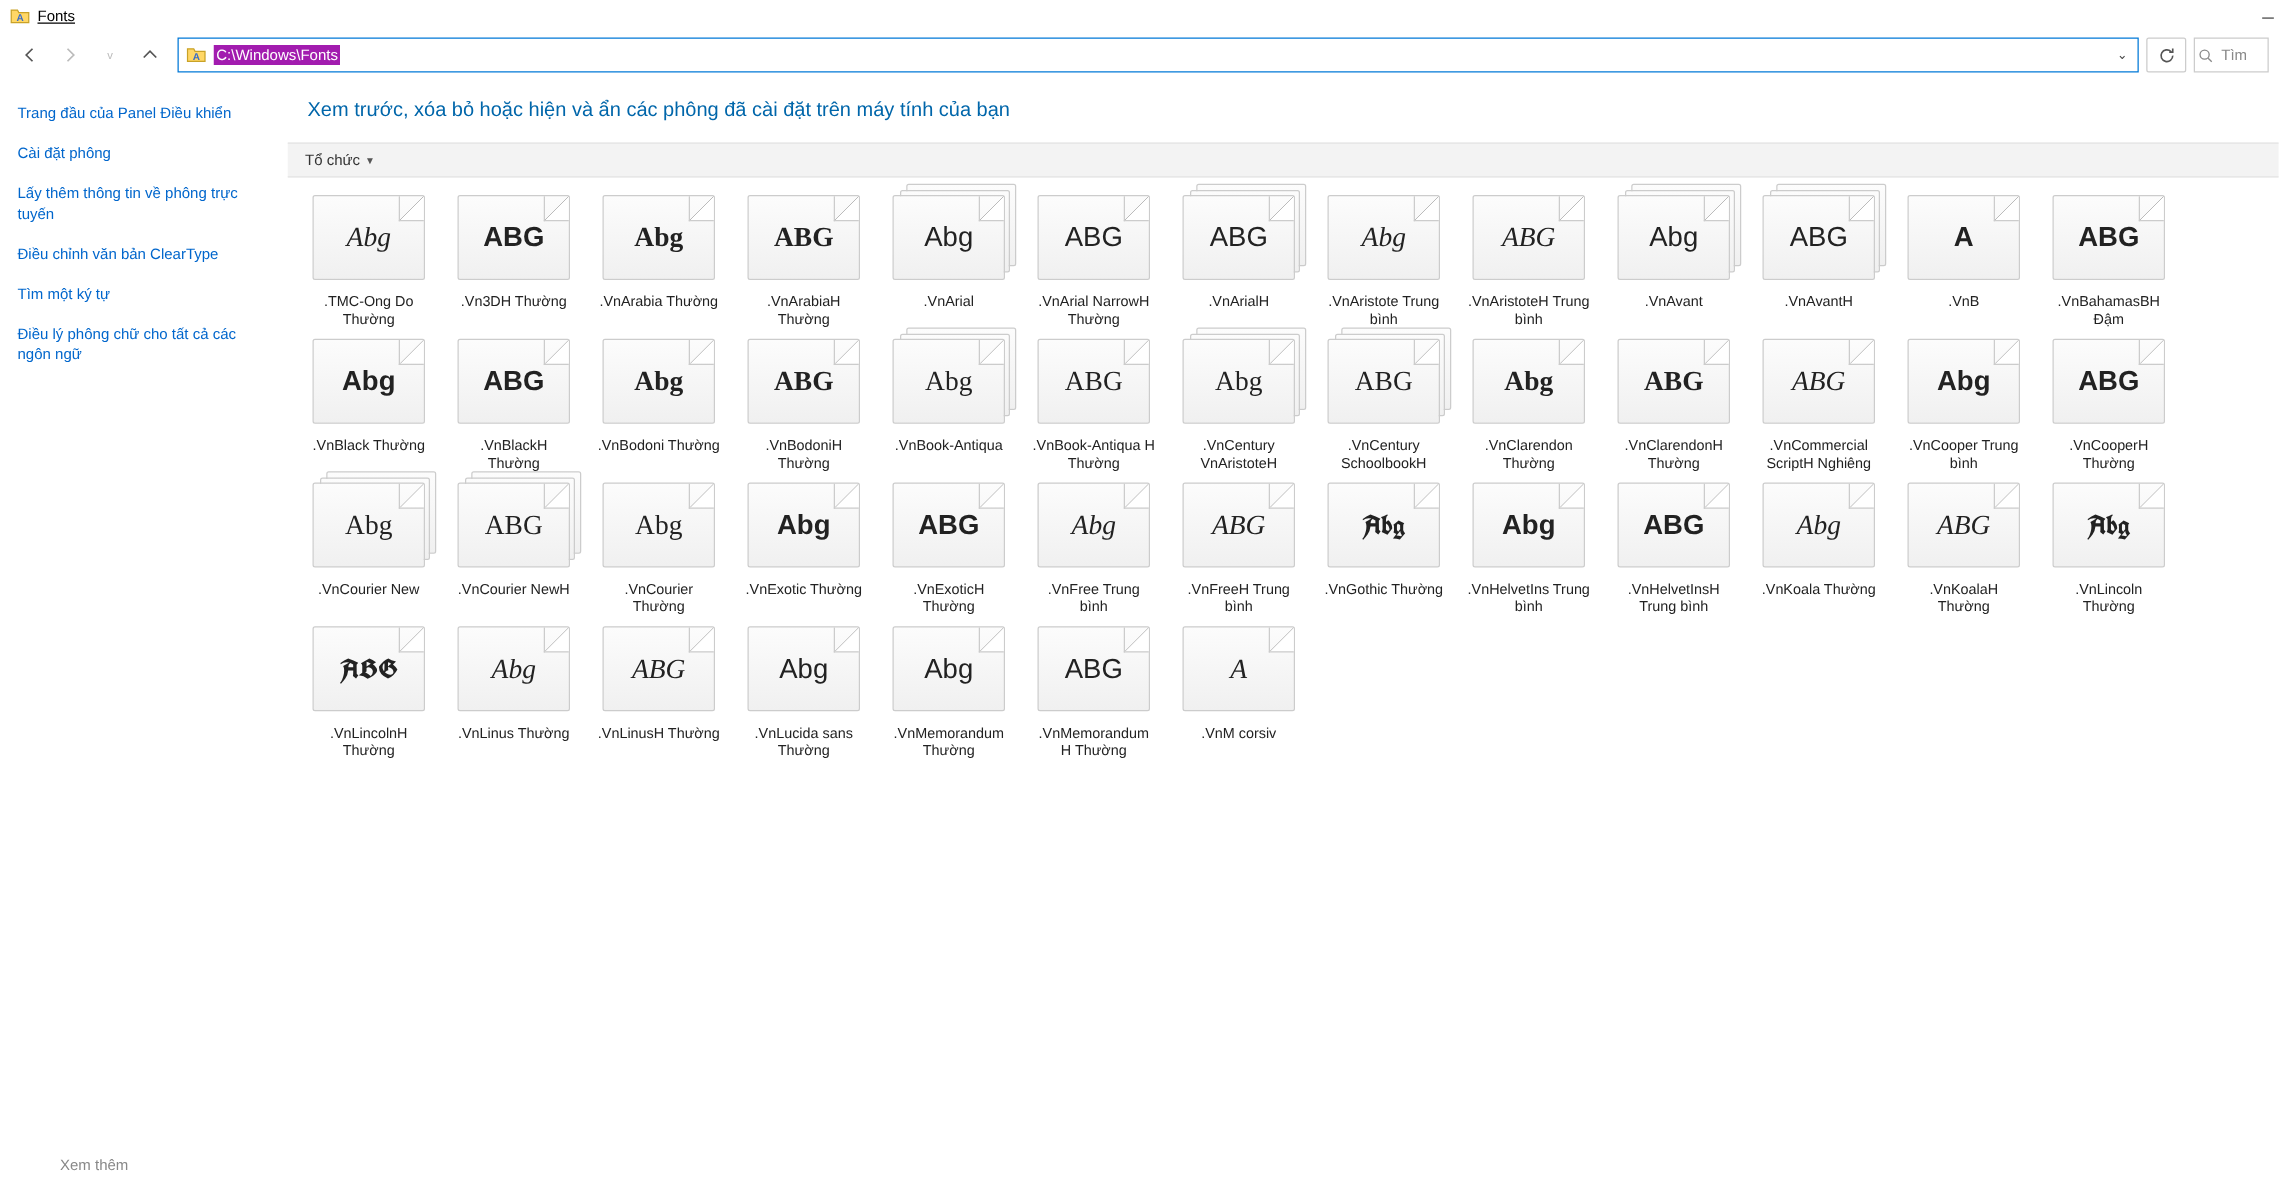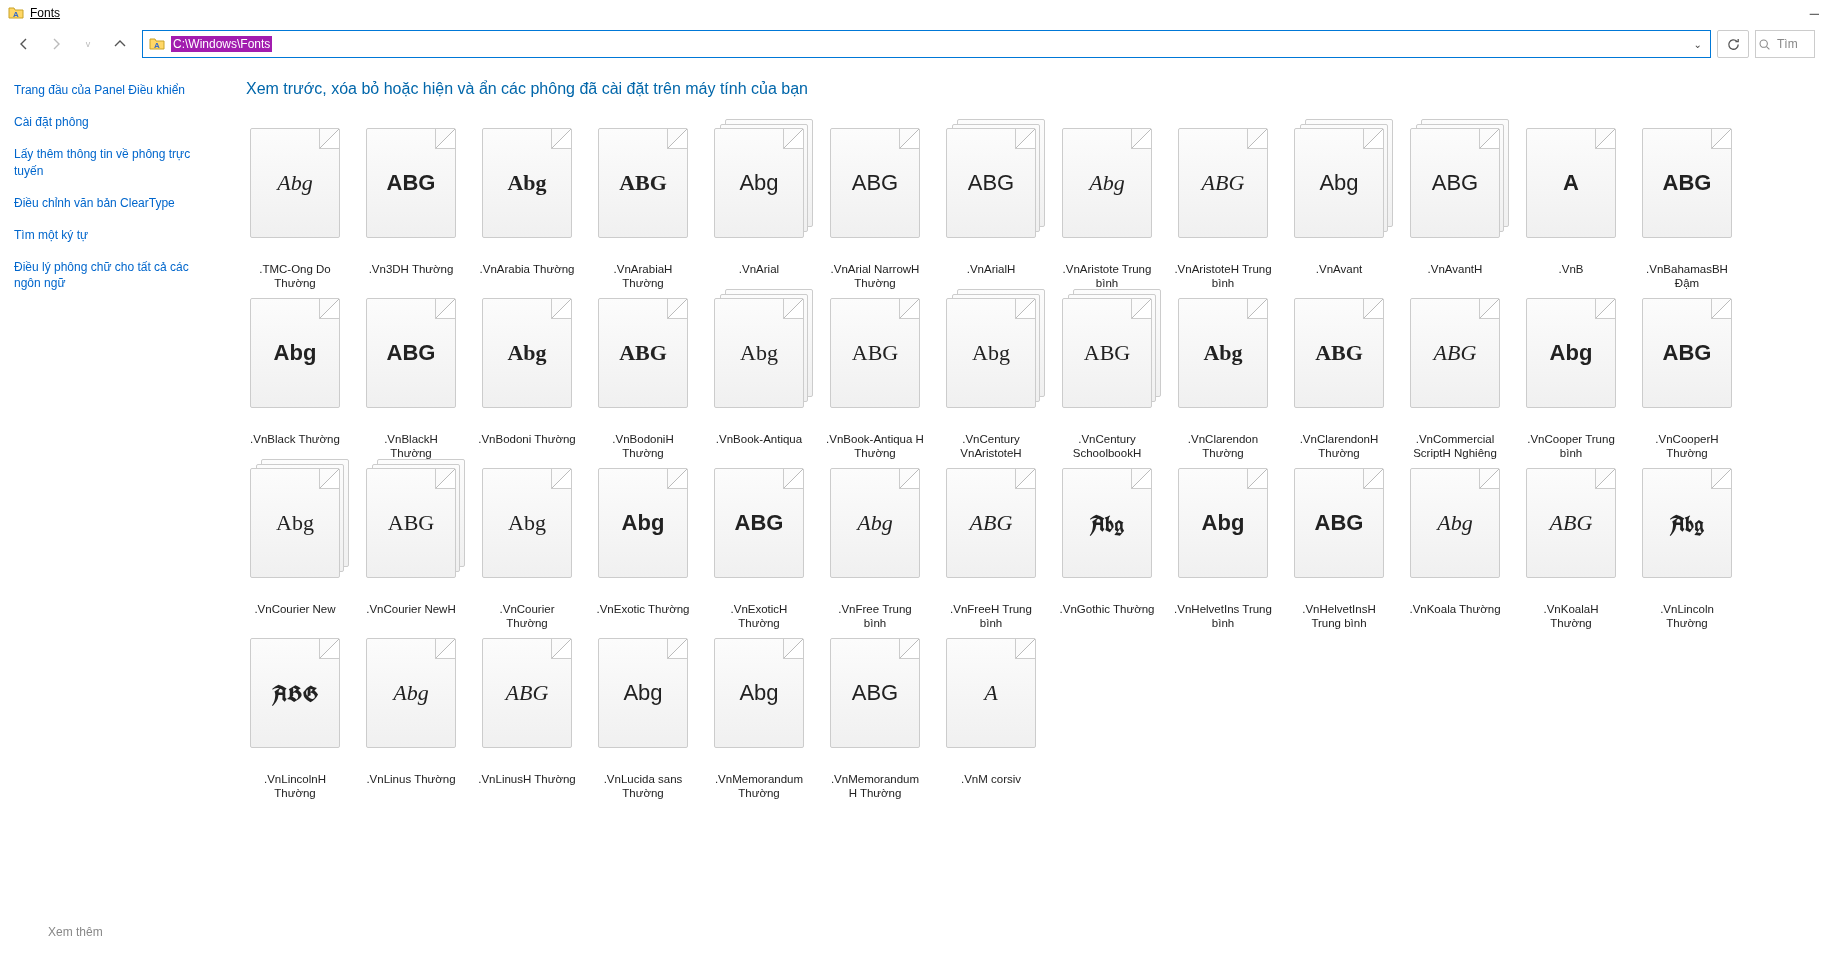--- a/index.html
+++ b/index.html
@@ -32,26 +32,26 @@
 
 .content { flex: 1; display: flex; flex-direction: column; overflow: hidden; }
 .content-header { color: #0066aa; font-size: 16px; padding: 14px 16px 16px 16px; font-weight: 400; }
 .toolbar { background: #f3f3f3; border-top: 1px solid #e3e3e3; border-bottom: 1px solid #e3e3e3; padding: 6px 14px; font-size: 12px; }
 .toolbar-btn { display: inline-flex; align-items: center; gap: 4px; color: #333; cursor: pointer; }
 .toolbar-btn .caret { font-size: 8px; color: #555; }
 
 .grid-wrap { flex: 1; overflow: auto; padding: 14px 0 14px 16px; }
 .grid { display: flex; flex-wrap: wrap; gap: 6px 18px; }
 .font-item { width: 98px; display: flex; flex-direction: column; align-items: center; cursor: pointer; }
-.thumb-wrap { position: relative; width: 90px; height: 110px; }
+.thumb-wrap { position: relative; width: 90px; height: 68px; }
 .thumb { position: absolute; inset: 0; background: linear-gradient(to bottom, #fcfcfc, #f0f0f0); border: 1px solid #ccc; border-radius: 2px; display: flex; align-items: center; justify-content: center; font-size: 22px; color: #222; }
 .thumb.stack::before { content: ""; position: absolute; inset: -5px -5px 5px 5px; background: linear-gradient(to bottom, #fcfcfc, #f0f0f0); border: 1px solid #ccc; border-radius: 2px; z-index: -1; }
 .thumb.stack::after { content: ""; position: absolute; inset: -10px -10px 10px 10px; background: linear-gradient(to bottom, #fcfcfc, #f0f0f0); border: 1px solid #ccc; border-radius: 2px; z-index: -2; }
 .dogear { position: absolute; top: 0; right: 0; width: 20px; height: 20px; background: linear-gradient(135deg, transparent 0 48%, #bbb 50%, #fff 52% 100%); border-left: 1px solid #ccc; border-bottom: 1px solid #ccc; }
-.font-label { font-size: 11.5px; text-align: center; line-height: 1.25; margin-top: 24px; color: #222; min-height: 30px; }
+.font-label { font-size: 11.5px; text-align: center; line-height: 1.25; margin-top: 11px; color: #222; min-height: 30px; }
 
 .preview { font-family: inherit; }
 .preview.serif { font-family: 'Times New Roman', serif; }
 .preview.script { font-family: 'Brush Script MT', cursive; font-style: italic; }
 .preview.bold { font-weight: 900; }
 .preview.caps { text-transform: uppercase; }
 .preview.italic { font-style: italic; }
 .preview.black { font-family: 'Arial Black', sans-serif; font-weight: 900; }
 .preview.blackletter { font-family: 'Old English Text MT','UnifrakturCook',serif; }
 </style>
@@ -120,20 +120,26 @@
     <a>Cài đặt phông</a>
     <a>Lấy thêm thông tin về phông trực tuyến</a>
     <a>Điều chỉnh văn bản ClearType</a>
     <a>Tìm một ký tự</a>
     <a>Điều lý phông chữ cho tất cả các ngôn ngữ</a>
     <div class="footer-link">Xem thêm</div>
   </div>
 
   <div class="content">
     <div class="content-header">Xem trước, xóa bỏ hoặc hiện và ẩn các phông đã cài đặt trên máy tính của bạn</div>
+    <div class="toolbar">
+      <span class="toolbar-btn">
+        <span>Tổ chức</span>
+        <span class="caret">▼</span>
+      </span>
+    </div>
     <div class="grid-wrap">
       <div class="grid" id="font-grid">
           <div class="font-item">
             <div class="thumb-wrap">
               <div class="thumb">
                 <span class="preview script">Abg</span>
                 <div class="dogear"></div>
               </div>
             </div>
             <div class="font-label">.TMC-Ong Do Thường</div>

